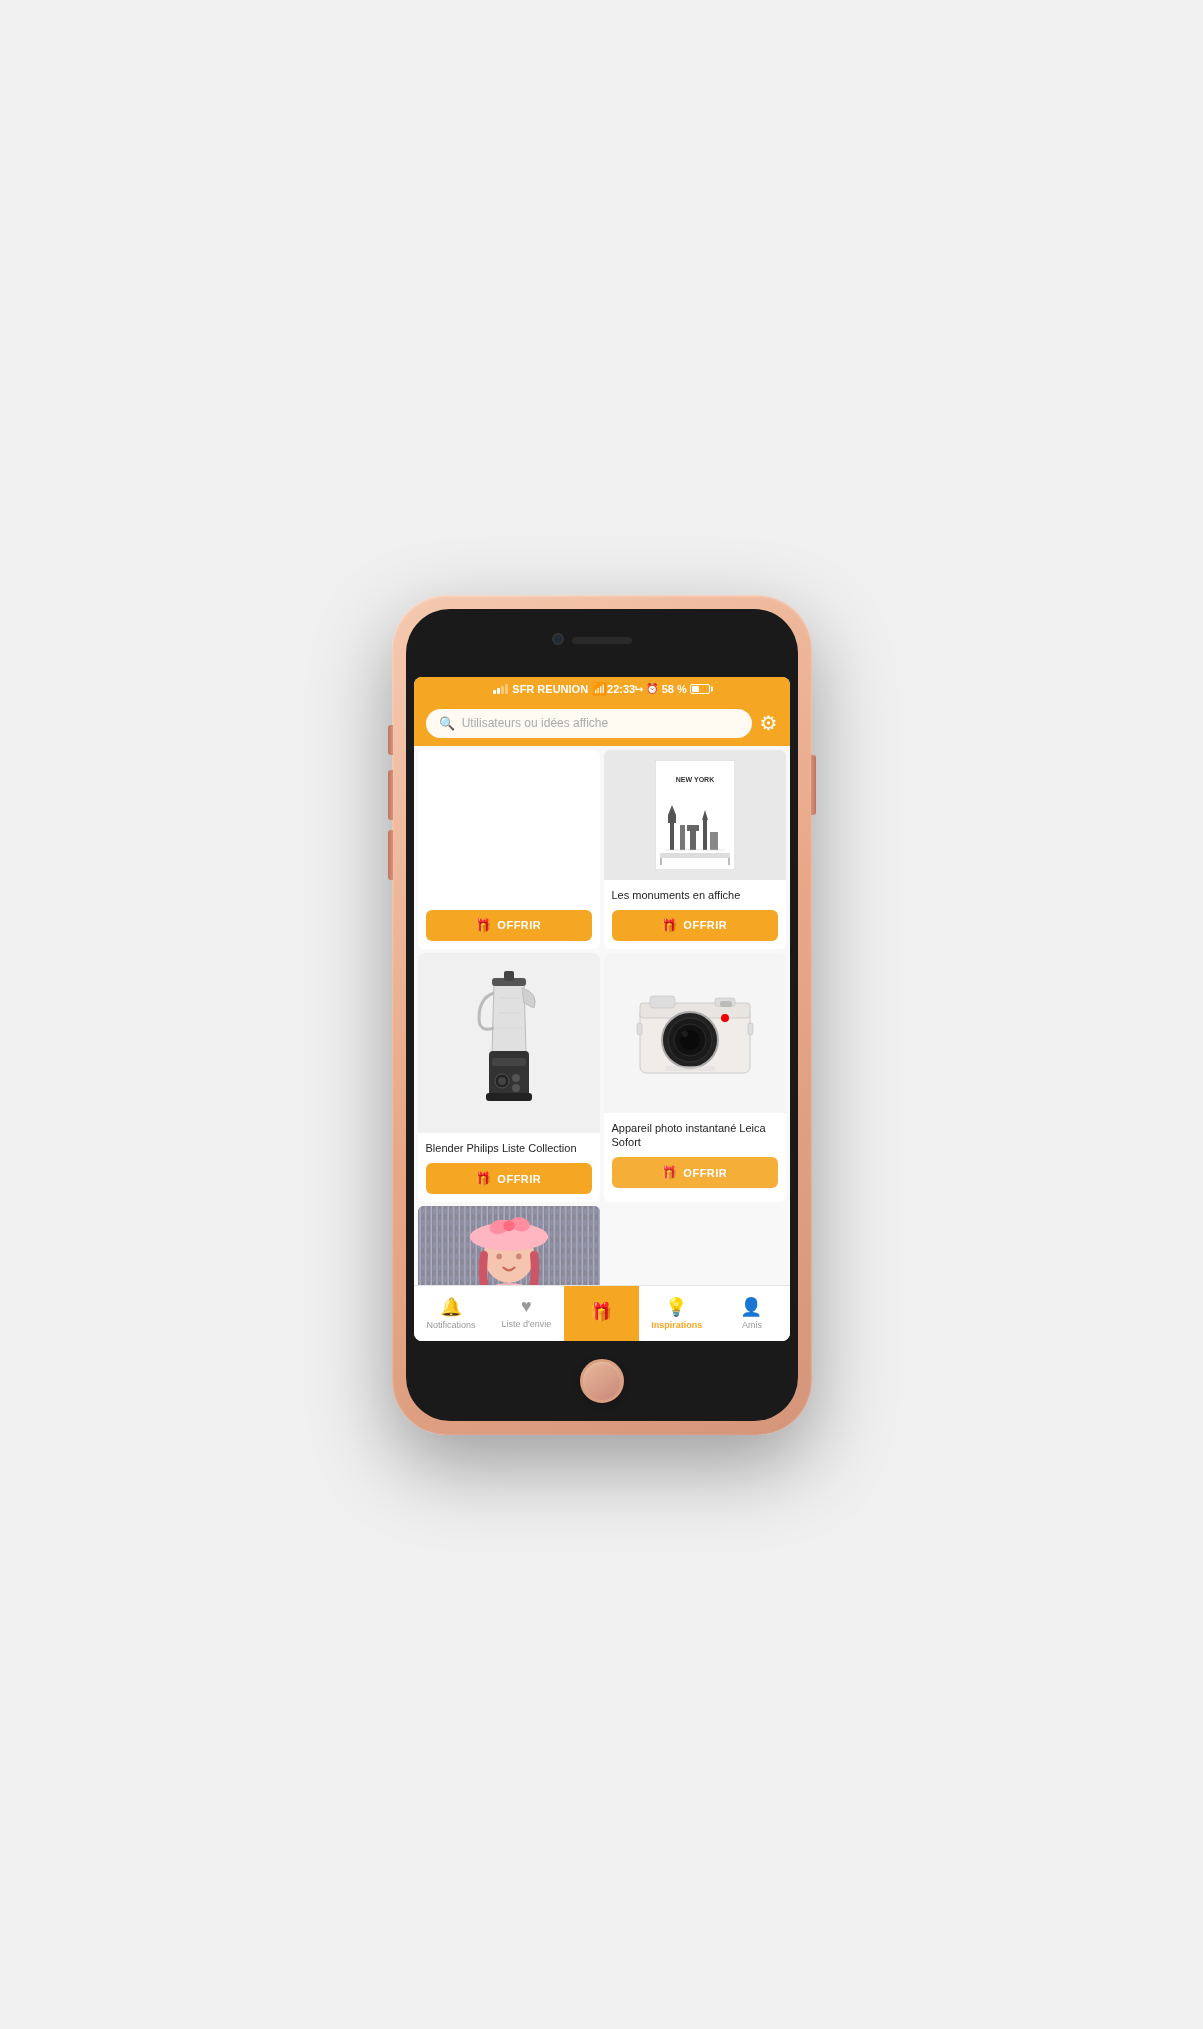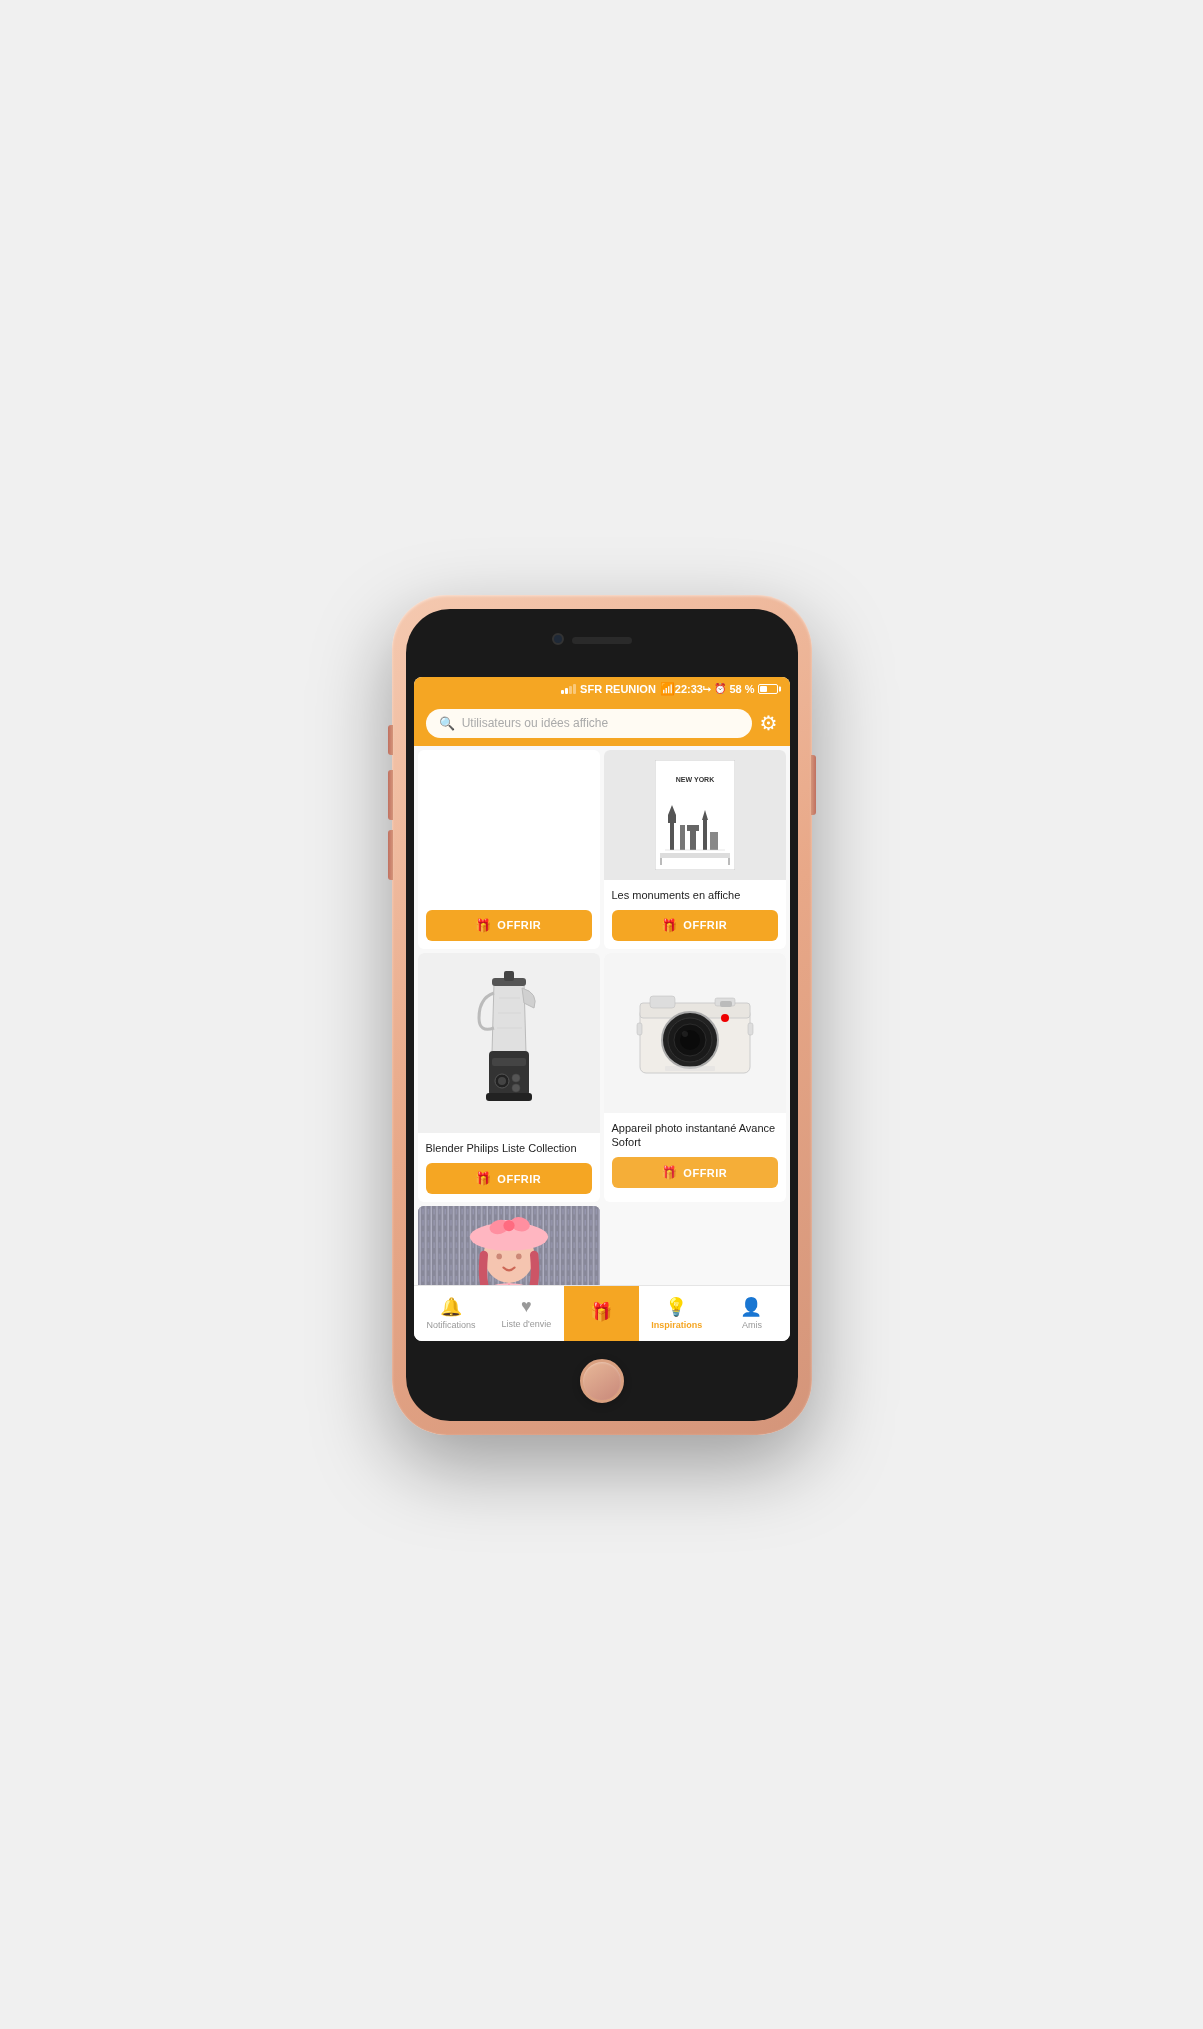--- a/index.html
+++ b/index.html
@@ -71,21 +71,21 @@
     }
 
     
     .status-bar {
       background: #F5A623;
       color: white;
       font-size: 11px;
       font-weight: 600;
       padding: 5px 12px;
       display: flex;
-      justify-content: flex-end;
+      justify-content: center;
       align-items: center;
       flex-shrink: 0;
     }
 
     .status-left { display: flex; align-items: center; gap: 4px; }
     .status-center { font-size: 11px; font-weight: 600; }
     .status-right { display: flex; align-items: center; gap: 3px; font-size: 11px; }
 
     
     .signal-bars { display: flex; align-items: flex-end; gap: 1px; }
@@ -464,21 +464,21 @@
                 <circle cx="90" cy="30" r="4" fill="#e00"></circle>
 
                 <rect x="85" y="13" width="12" height="6" rx="2" fill="#bbb"></rect>
 
                 <rect x="30" y="78" width="50" height="5" rx="1" fill="#ddd" opacity="0.5"></rect>
 
                 <rect x="2" y="35" width="5" height="12" rx="2" fill="#ddd" stroke="#bbb" stroke-width="0.5"></rect>
                 <rect x="113" y="35" width="5" height="12" rx="2" fill="#ddd" stroke="#bbb" stroke-width="0.5"></rect>
               </svg>
             </div>
-            <div class="product-title">Appareil photo instantané Avance Sofort</div>
+            <div class="product-title">Appareil photo instantané Leica Sofort</div>
             <button class="offrir-btn" style="opacity:0.9;">
               <span class="gift-icon">🎁</span>
               <span>OFFRIR</span>
             </button>
           </div>
 
           <div class="product-card" style="min-height:160px;">
             <div class="product-image" style="height:160px; background:#c8c8d0; flex:1;">
 
               <svg width="100%" height="100%" viewBox="0 0 130 200" preserveAspectRatio="xMidYMid slice">

